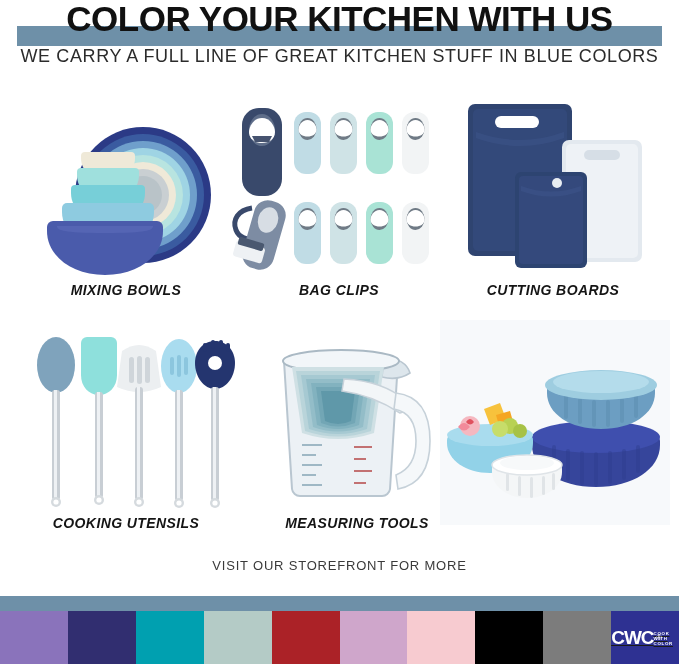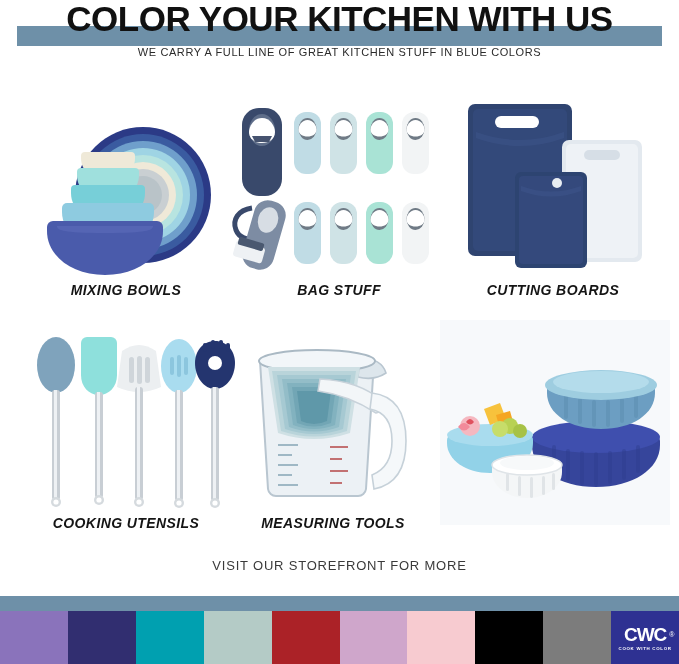--- a/index.html
+++ b/index.html
@@ -6,47 +6,47 @@
   body{width:679px;height:664px;overflow:hidden;font-family:"Liberation Sans",sans-serif;color:#1a1a1a;}
   .page{position:relative;width:679px;height:664px;background:#ffffff;}
 
   
   .header{position:absolute;left:0;top:0;width:679px;height:70px;}
   .title-band{position:absolute;left:17px;top:26px;width:645px;height:20px;background:#6e90a8;}
   .title{position:absolute;left:0;top:-1px;width:679px;text-align:center;
          font-size:35px;font-weight:bold;letter-spacing:-0.5px;color:#111111;
          line-height:40px;white-space:nowrap;}
   .subtitle{position:absolute;left:0;top:46px;width:679px;text-align:center;
-            font-size:11px;letter-spacing:0.6px;color:#2b2b2b;white-space:nowrap;}
+            font-size:18px;letter-spacing:0.6px;color:#2b2b2b;white-space:nowrap;}
 
   
   .grid{position:absolute;left:0;top:90px;width:679px;height:460px;}
   .cell{position:absolute;width:226px;height:230px;font-style:italic;}
   .cell.c0{left:13px;top:0;}
   .cell.c1{left:226px;top:0;}
   .cell.c2{left:440px;top:0;}
   .cell.c3{left:13px;top:233px;}
-  .cell.c4{left:220px;top:233px;}
+  .cell.c4{left:244px;top:233px;}
   .cell.c5{left:440px;top:233px;}
   .tint{position:absolute;left:440px;top:230px;width:230px;height:205px;background:#f7f9fb;}
   .art{position:absolute;left:0;top:0;width:226px;height:196px;}
   .art svg{display:block;width:226px;height:196px;}
   .caption{position:absolute;left:0;top:192px;width:226px;text-align:center;
            font-size:14px;font-weight:bold;letter-spacing:0.4px;color:#151515;white-space:nowrap;}
 
   
   .visit{position:absolute;left:0;top:558px;width:679px;text-align:center;
          font-size:13px;letter-spacing:0.8px;color:#3a3a3a;white-space:nowrap;}
 
   
   .strip-top{position:absolute;left:0;top:596px;width:679px;height:15px;background:#6e90a8;}
   .swatches{position:absolute;left:0;top:611px;width:679px;height:53px;display:flex;}
   .sw{flex:1 1 0;height:53px;position:relative;}
   .logo{position:absolute;left:0;top:0;width:100%;height:100%;
-        display:flex;flex-direction:column;align-items:center;justify-content:center;}
+        display:flex;flex-direction:row;align-items:center;justify-content:center;text-decoration:underline;}
   .logo-mark{font-size:19px;font-weight:bold;color:#ffffff;letter-spacing:-1px;line-height:19px;
              position:relative;font-family:"Liberation Sans",sans-serif;}
   .logo-mark sup{font-size:7px;position:absolute;top:0;right:-7px;font-weight:normal;}
   .logo-sub{font-size:4.4px;color:#ffffff;letter-spacing:0.7px;margin-top:2px;font-weight:bold;}
 </style>
 </head>
 <body>
 
 <div class="page">
 
@@ -145,21 +145,21 @@
             <ellipse cx="13.5" cy="17" rx="9" ry="11" fill="#6f7a85"></ellipse>
             <path d="M13.5 8 c5.5 0 9 5.5 9 9.5 c0 4.5 -4 7 -9 7 s-9 -2.5 -9 -7 c0 -4 3.5 -9.5 9 -9.5z" fill="#ffffff"></path>
           </g>
           <g transform="translate(176,112)">
             <rect width="27" height="62" rx="12" fill="#f2f4f5"></rect>
             <ellipse cx="13.5" cy="17" rx="9" ry="11" fill="#6f7a85"></ellipse>
             <path d="M13.5 8 c5.5 0 9 5.5 9 9.5 c0 4.5 -4 7 -9 7 s-9 -2.5 -9 -7 c0 -4 3.5 -9.5 9 -9.5z" fill="#ffffff"></path>
           </g>
         </svg>
       </div>
-      <div class="caption">BAG STUFF</div>
+      <div class="caption">BAG CLIPS</div>
     </div>
 
     <div class="cell c3">
       <div class="art">
         <svg viewBox="0 0 226 196" xmlns="http://www.w3.org/2000/svg">
 
           <g transform="translate(24,14)">
             <ellipse cx="19" cy="28" rx="19" ry="28" fill="#7fa3bc"></ellipse>
             <rect x="15" y="53" width="8" height="110" rx="3" fill="#c8ced4"></rect>
             <rect x="17" y="53" width="3" height="110" fill="#eef1f4"></rect>

